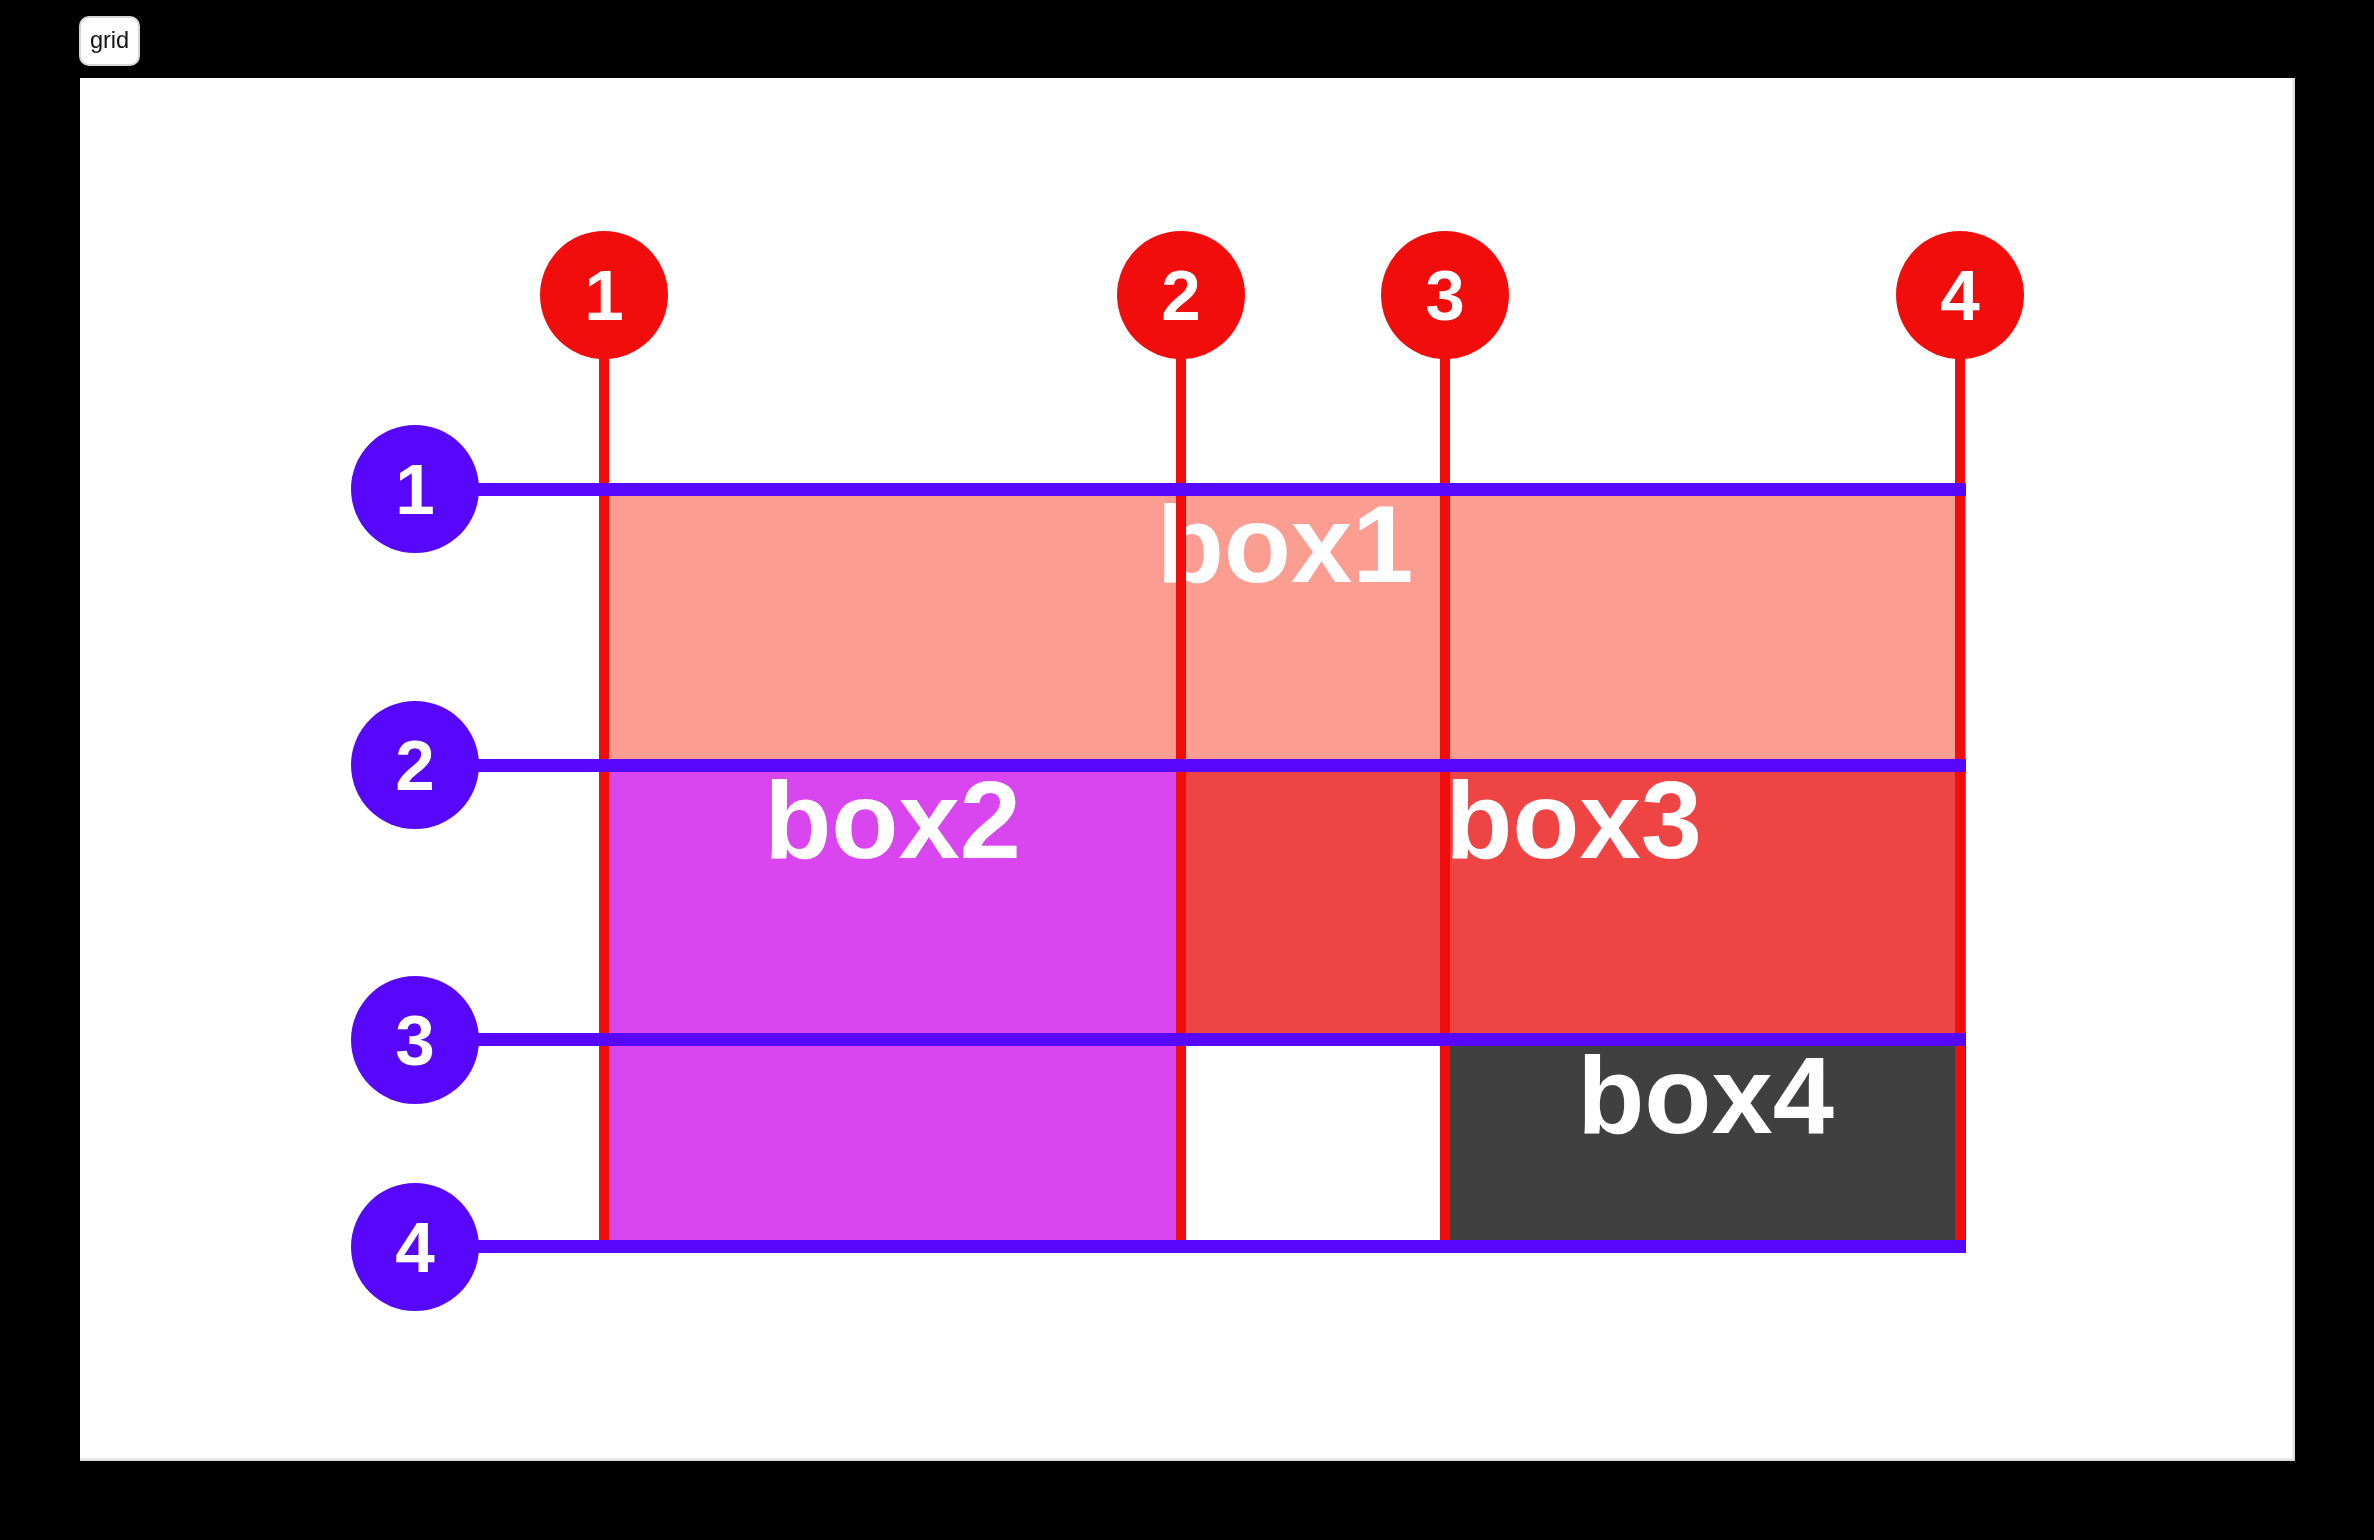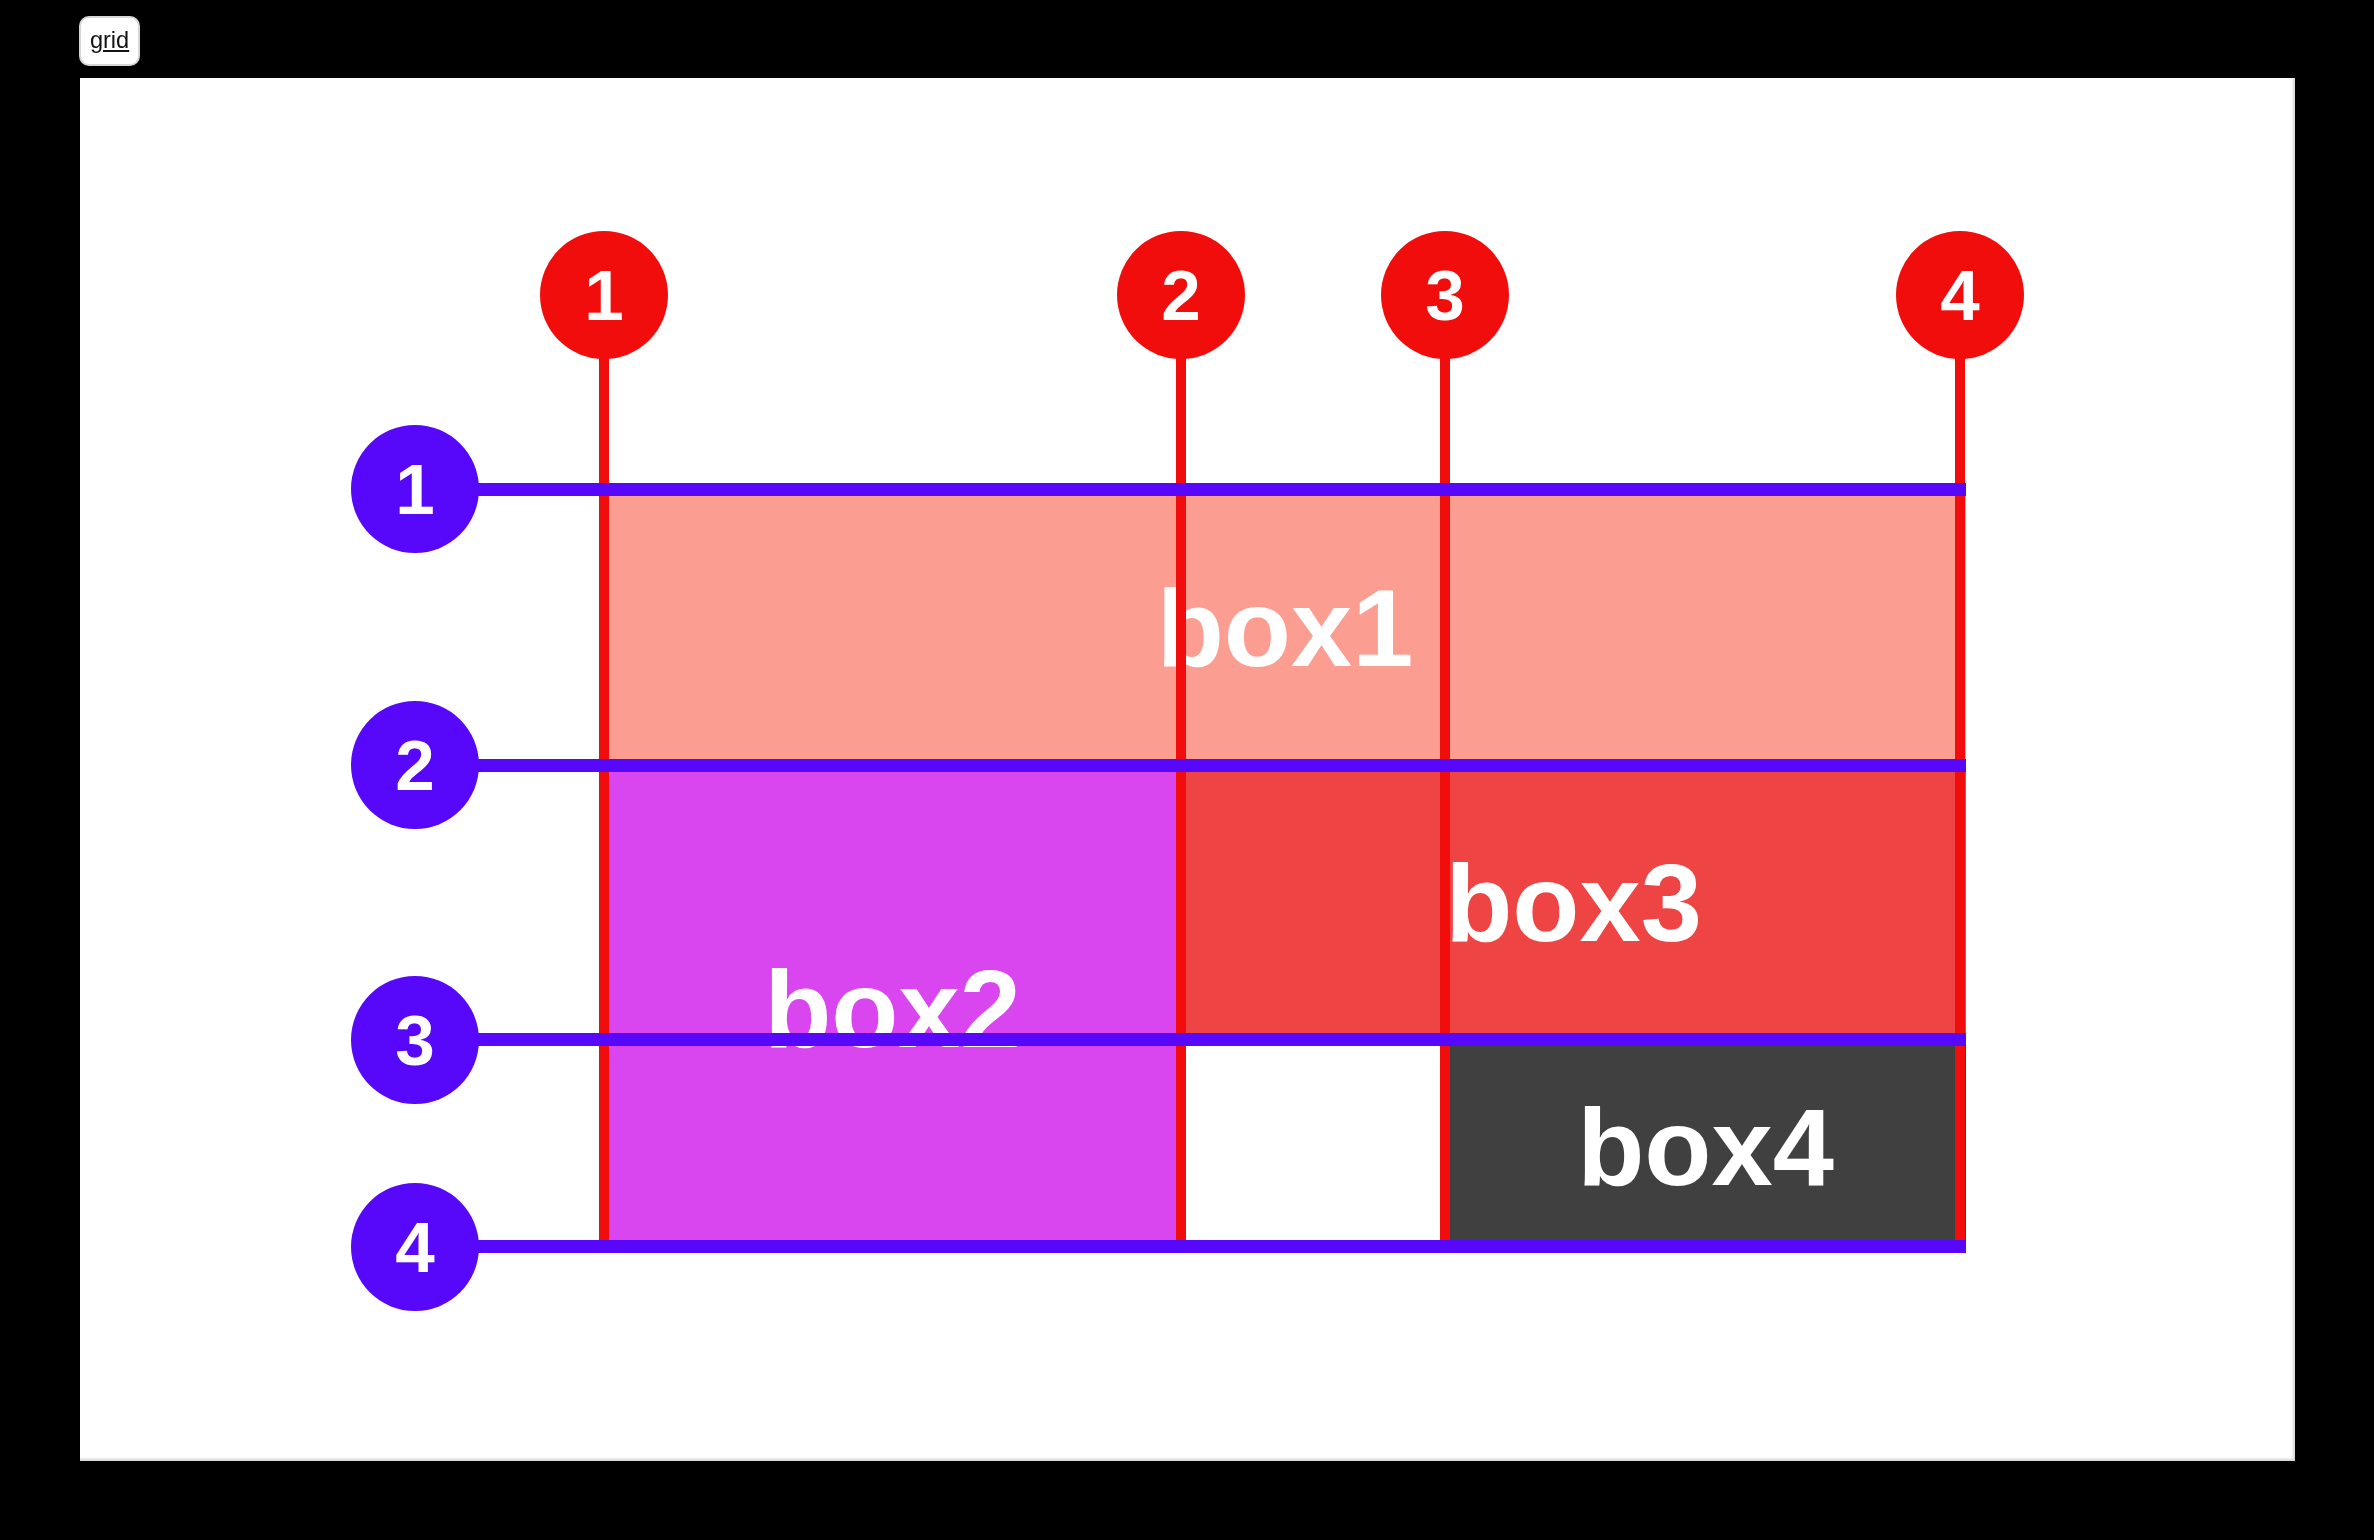--- a/index.html
+++ b/index.html
@@ -25,27 +25,26 @@
     position: absolute;
     left: 79px; top: 15.8px;
     min-width: 39px; height: 46px;
     padding: 0 8.9px;
     background: #ffffff;
     border: 2px solid #d6d6d6;
     border-radius: 9.9px;
     display: flex; align-items: center; justify-content: center;
     font-size: 23.6px; color: #141414;
     z-index: 6;
-    text-decoration: underline;
   }
 
   
   .gbox {
     position: absolute;
-    display: flex; align-items: center; justify-content: center;
+    display: flex; align-items: flex-start; justify-content: center;
     z-index: 1;
   }
   .gbox .lbl {
     color: #ffffff;
     font-size: 110px;
     font-weight: bold;
     line-height: 1;
   }
   .box1 { left: 604px;  top: 489px;  width: 1362px; height: 277px; background: #FC9D92; }
   .box2 { left: 604px;  top: 765px;  width: 577px;  height: 488px; background: #d946ef; }

